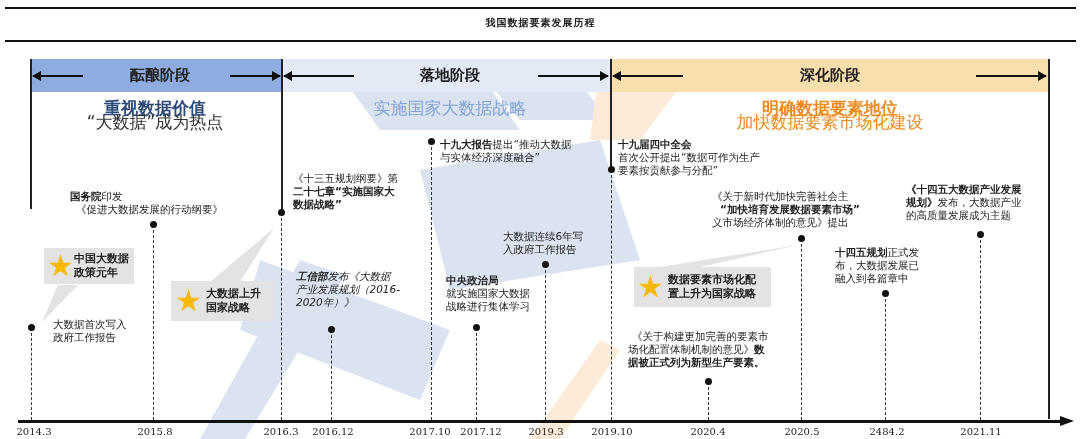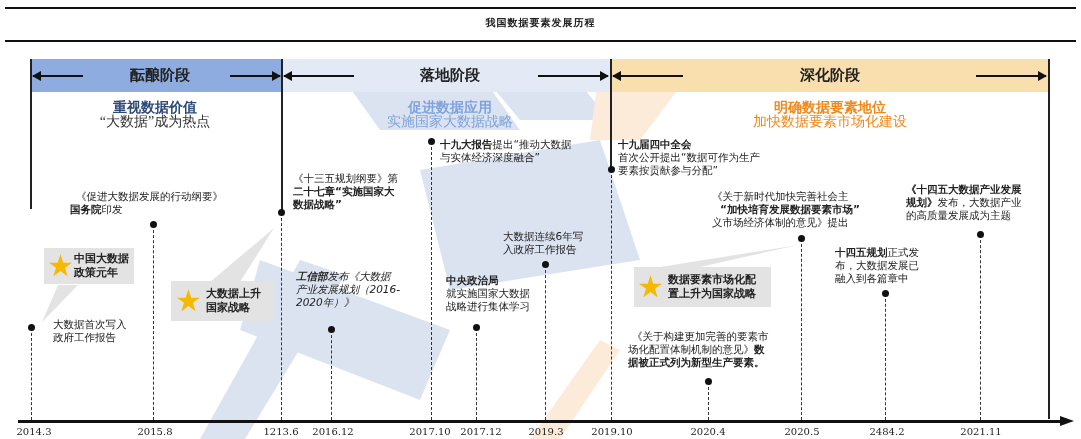--- a/index.html
+++ b/index.html
@@ -6,21 +6,21 @@
   body{width:1081px;height:439px;position:relative;overflow:hidden;font-family:"DejaVu Sans",sans-serif;color:#222;}
   .abs{position:absolute;}
   .rule{position:absolute;left:5px;width:1071px;height:2px;background:#111;}
   .title{position:absolute;left:0;width:1081px;top:16px;text-align:center;font-size:10px;font-family:"DejaVu Serif",serif;font-weight:bold;color:#222;letter-spacing:1px;}
   .phase-band{position:absolute;top:59px;height:33px;}
   .phase-label{position:absolute;top:59px;height:33px;line-height:33px;font-size:15px;font-weight:bold;color:#222;text-align:center;}
   .arrow-l,.arrow-r{position:absolute;top:75px;height:2px;background:#111;}
   .arrow-l::before{content:"";position:absolute;left:-1px;top:-4px;border-right:9px solid #111;border-top:5px solid transparent;border-bottom:5px solid transparent;}
   .arrow-r::after{content:"";position:absolute;right:-1px;top:-4px;border-left:9px solid #111;border-top:5px solid transparent;border-bottom:5px solid transparent;}
   .divider{position:absolute;top:59px;width:2px;background:#222;}
-  .phase-sub{position:absolute;text-align:center;font-size:14px;line-height:14px;font-family:Liberation Serif, serif;}
+  .phase-sub{position:absolute;text-align:center;font-size:17px;line-height:14px;}
   .phase-sub .b{font-weight:bold;}
   .vline{position:absolute;width:0;border-left:1px dashed #333;}
   .dot{position:absolute;width:7px;height:7px;border-radius:50%;background:#111;}
   .evt{position:absolute;font-size:10.5px;line-height:13px;color:#222;}
   .evt b{font-weight:bold;}
   .callout{position:absolute;background:#e3e3e3;font-size:11px;font-weight:bold;line-height:14px;color:#222;}
   .star{position:absolute;color:#f6b800;font-size:30px;line-height:30px;}
   .axis{position:absolute;left:18px;top:420px;width:1045px;height:3px;background:#111;}
   .axis-head{position:absolute;left:1060px;top:416px;border-left:14px solid #111;border-top:5px solid transparent;border-bottom:5px solid transparent;}
   .tick-label{position:absolute;top:426px;font-size:10px;font-family:"DejaVu Serif",serif;color:#222;transform:translateX(-50%);white-space:nowrap;}
@@ -61,21 +61,20 @@
 <div class="divider" style="left:30px;height:150px;"></div>
 <div class="divider" style="left:281px;height:155px;"></div>
 <div class="divider" style="left:610px;height:112px;"></div>
 <div class="divider" style="left:1048px;height:360px;"></div>
 
 <div class="phase-sub" style="left:60px;width:190px;top:101px;color:#2e4a78;">
   <div class="b">重视数据价值</div>
   <div style="color:#333;">“大数据”成为热点</div>
 </div>
 <div class="phase-sub" style="left:350px;width:200px;top:101px;color:#7fa3dc;">
-  <div class="b">促进数据应用</div>
   <div>实施国家大数据战略</div>
 </div>
 <div class="phase-sub" style="left:730px;width:200px;top:101px;color:#ee8a1c;">
   <div class="b">明确数据要素地位</div>
   <div>加快数据要素市场化建设</div>
 </div>
 
 <div class="vline" style="left:31px;top:328px;height:92px;"></div>
 <div class="vline" style="left:153px;top:225px;height:195px;"></div>
 <div class="vline" style="left:281px;top:213px;height:207px;"></div>
@@ -128,22 +127,22 @@
     <div>数据要素市场化配</div>
     <div>置上升为国家战略</div>
   </div>
 </div>
 
 <div class="evt" style="left:53px;top:318px;">
   <div>大数据首次写入</div>
   <div>政府工作报告</div>
 </div>
 <div class="evt" style="left:70px;top:190px;">
+  <div><b>国务院</b><span>印发</span></div>
   <div style="padding-left:6px;">《促进大数据发展的行动纲要》</div>
-  <div><b>国务院</b><span>印发</span></div>
 </div>
 <div class="evt" style="left:293px;top:172px;font-weight:normal;">
   <div>《十三五规划纲要》第</div>
   <div style="font-weight:bold;">二十七章“实施国家大</div>
   <div style="font-weight:bold;">数据战略”</div>
 </div>
 <div class="evt" style="left:296px;top:270px;font-style:italic;">
   <div><b>工信部</b><span>发布《大数据</span></div>
   <div>产业发展规划（2016-</div>
   <div>2020年）》</div>
@@ -185,21 +184,21 @@
   <div><b>《十四五大数据产业发展</b></div>
   <div><b>规划》</b><span>发布，大数据产业</span></div>
   <div>的高质量发展成为主题</div>
 </div>
 
 <div class="axis"></div>
 <div class="axis-head"></div>
 
 <div class="tick-label" style="left:34px;">2014.3</div>
 <div class="tick-label" style="left:155px;">2015.8</div>
-<div class="tick-label" style="left:281px;">1213.6</div>
+<div class="tick-label" style="left:281px;">2016.3</div>
 <div class="tick-label" style="left:333px;">2016.12</div>
 <div class="tick-label" style="left:430px;">2017.10</div>
 <div class="tick-label" style="left:481px;">2017.12</div>
 <div class="tick-label" style="left:546px;">2019.3</div>
 <div class="tick-label" style="left:612px;">2019.10</div>
 <div class="tick-label" style="left:708px;">2020.4</div>
 <div class="tick-label" style="left:802px;">2020.5</div>
 <div class="tick-label" style="left:887px;">2484.2</div>
 <div class="tick-label" style="left:981px;">2021.11</div>
 

